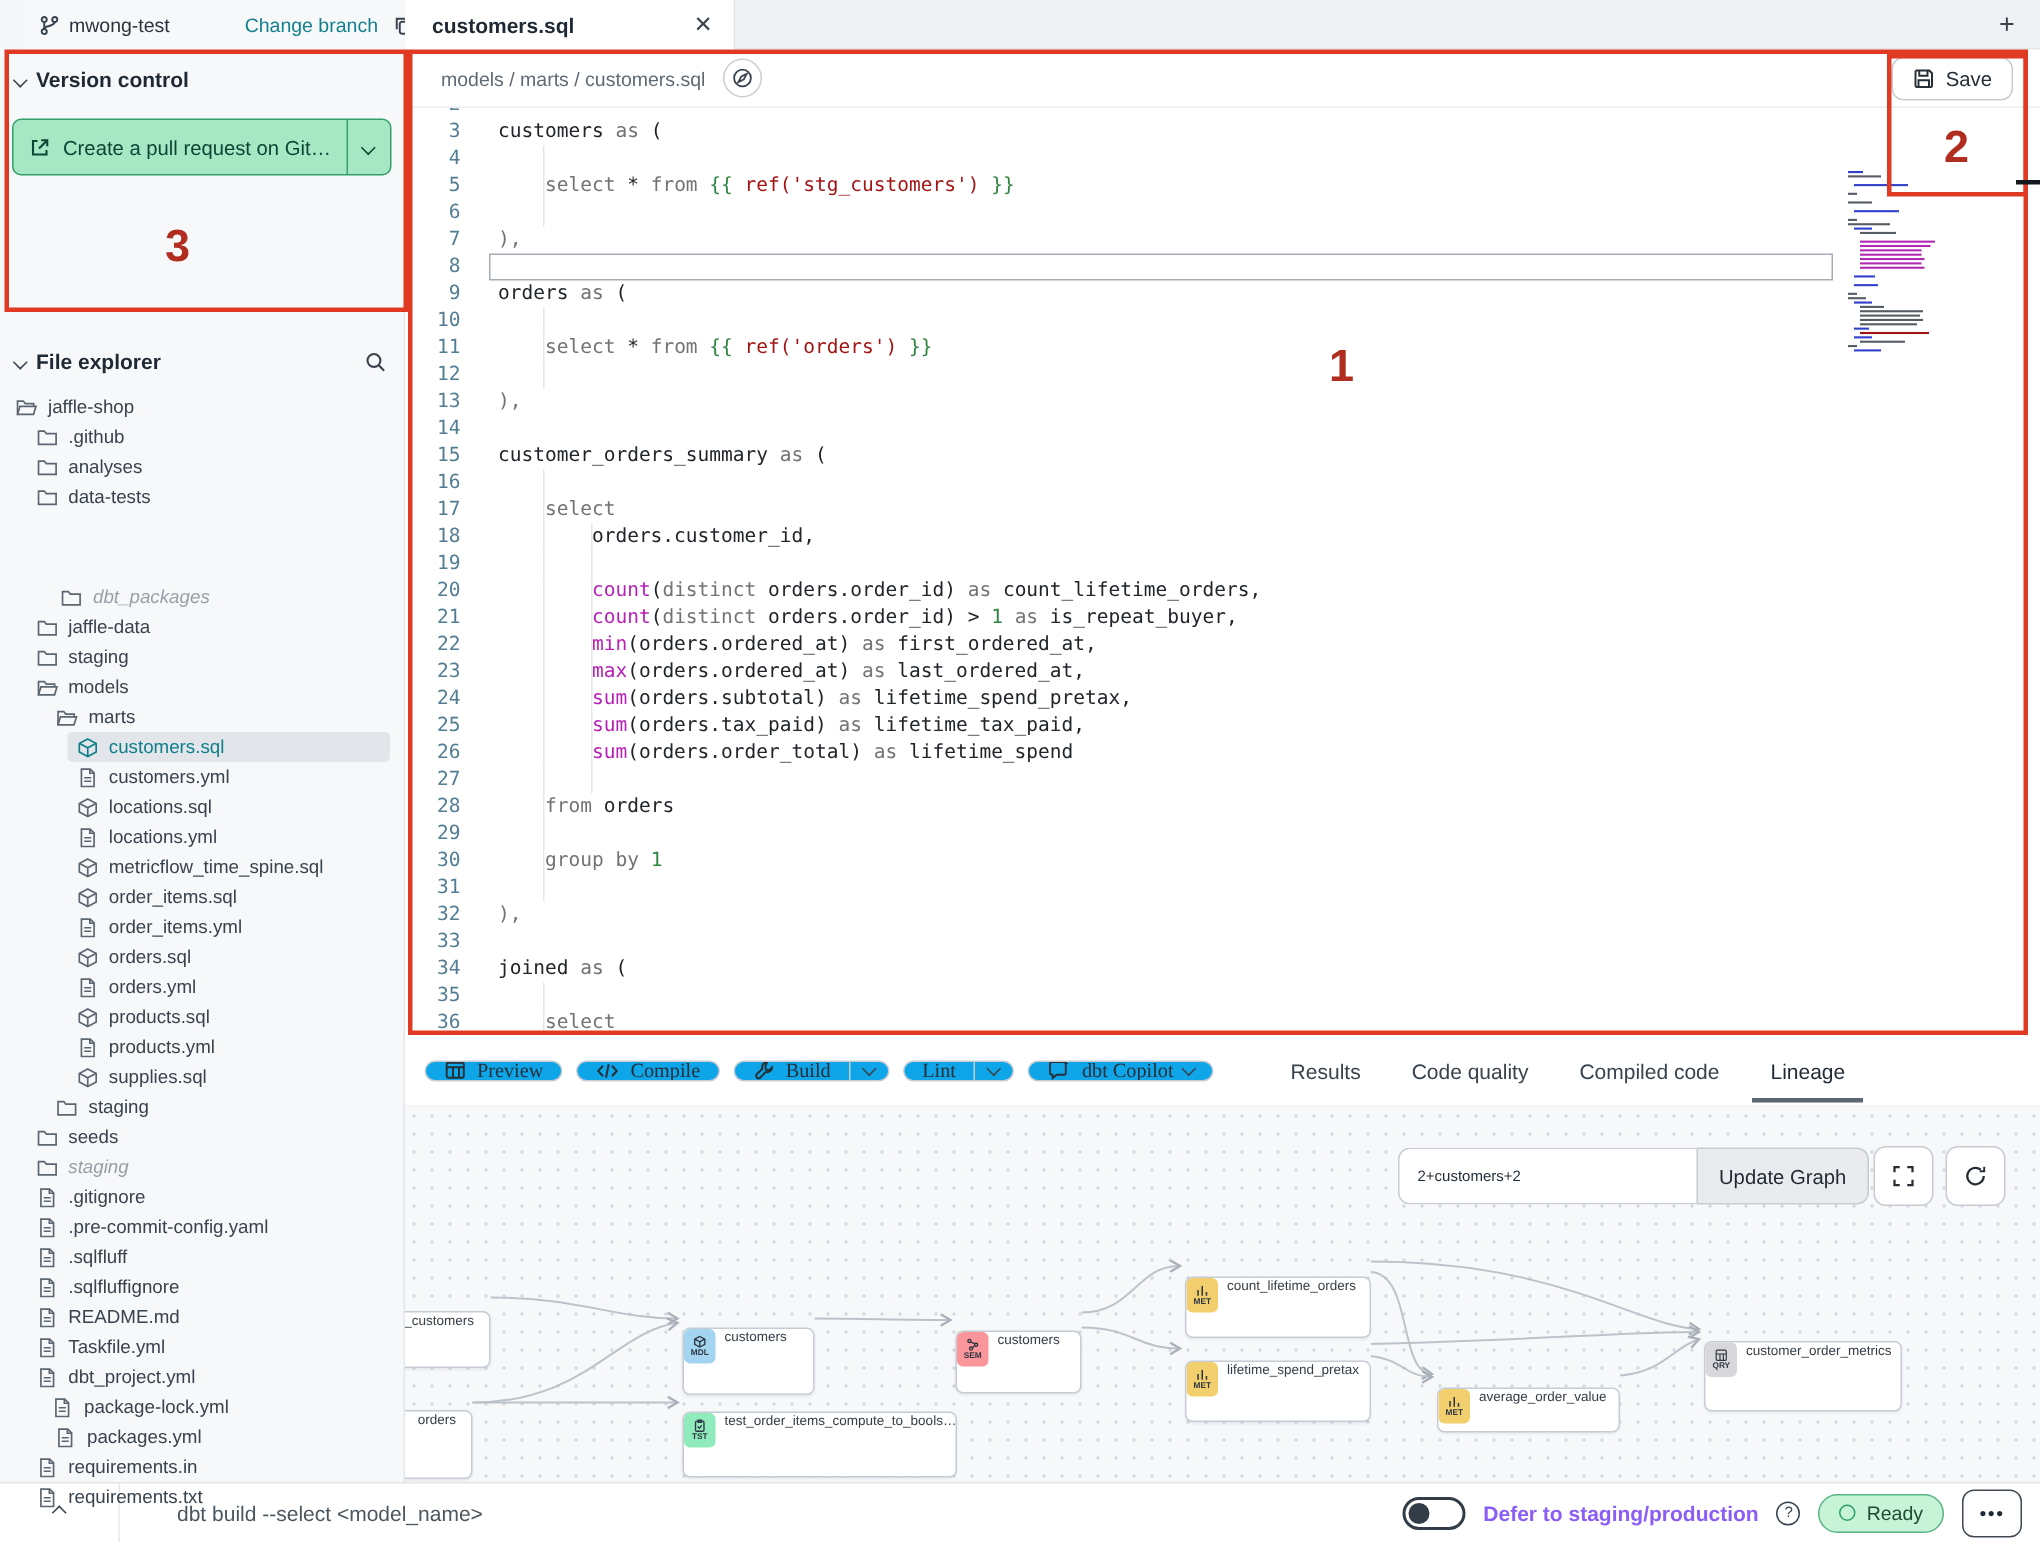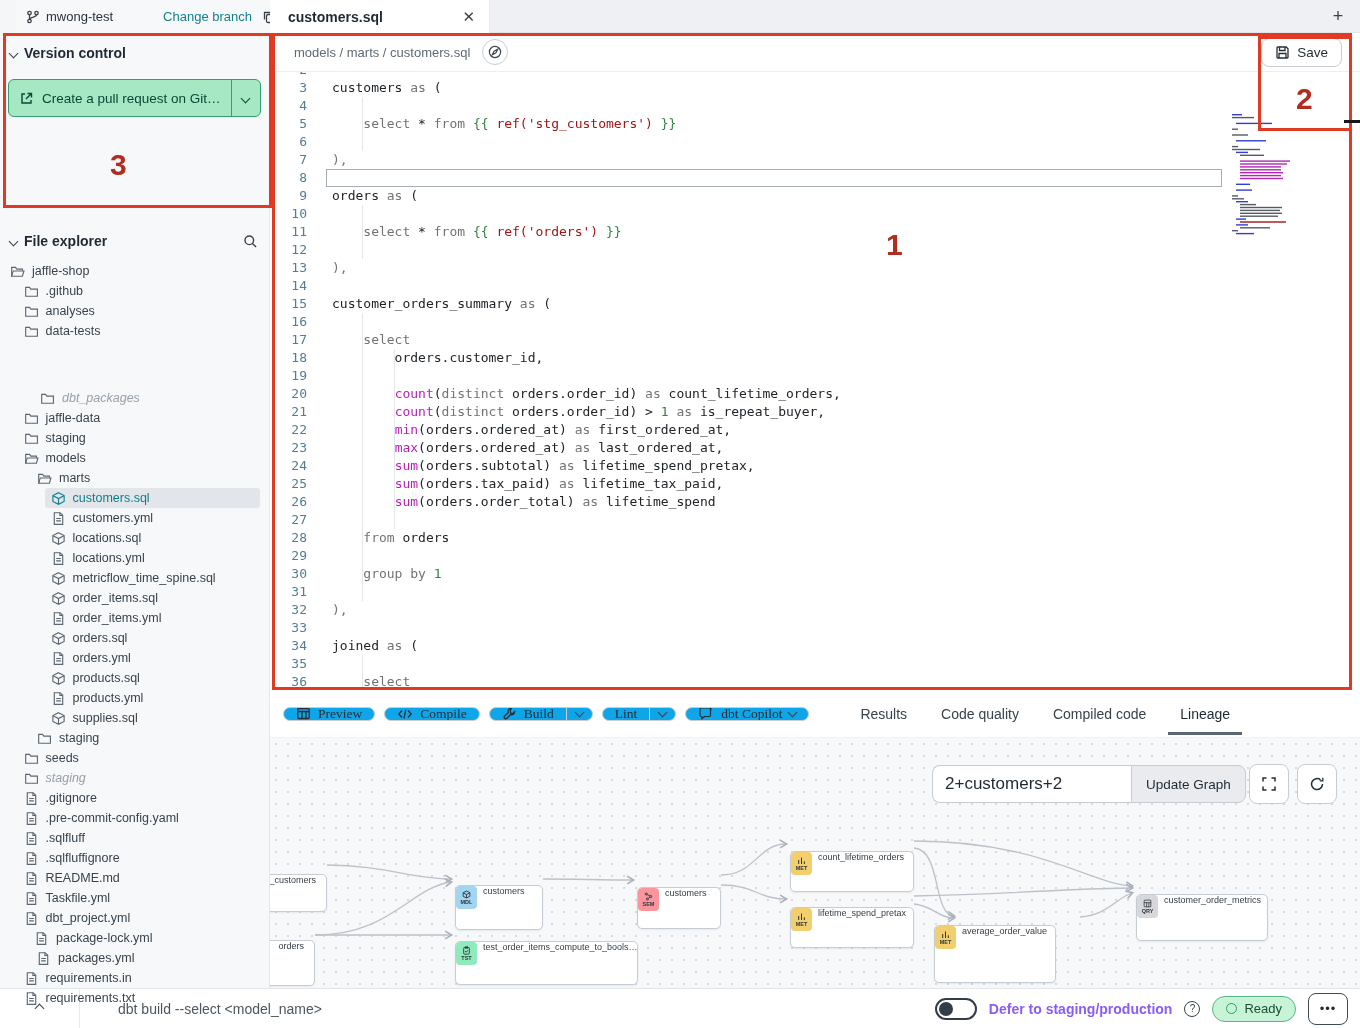--- a/index.html
+++ b/index.html
@@ -63,21 +63,21 @@
   .tbtn .chev { border-color:#39434d; margin-top:-3px; }
   #panel-tabs { display:flex; gap:34px; margin-left:42px; height:100%; align-items:center; }
   .ptab { position:relative; font-size:14px; color:#38424c; height:100%; display:flex; align-items:center; cursor:pointer; }
   .ptab.active { color:#1f2933; }
   .ptab.active::after { content:""; position:absolute; left:-12px; right:-12px; bottom:2px; height:3px; background:#5d6771; }
 
   
   #lineage { position:absolute; left:270px; top:738px; width:1090px; height:250px; overflow:hidden;
     background-color:#f7f8fa; background-image:radial-gradient(circle, #d7dbe0 1px, transparent 1.2px); background-size:12px 12px; }
   #lin-controls { position:absolute; left:662px; top:27px; display:flex; height:38px; }
-  #lin-input { width:199px; height:38px; border:1px solid #c7ccd2; border-right:none; border-radius:8px 0 0 8px; padding:0 12px; font-size:17px; color:#1f2933; background:#fff; outline:none; font-family:"Liberation Sans", sans-serif; }
+  #lin-input { width:199px; height:38px; border:1px solid #c7ccd2; border-right:none; border-radius:8px 0 0 8px; padding:0 12px; font-size:10px; color:#1f2933; background:#fff; outline:none; font-family:"Liberation Sans", sans-serif; }
   #lin-update { height:38px; padding:0 14px; border:1px solid #c7ccd2; border-radius:0 8px 8px 0; background:#e9ebee; font-size:13.5px; color:#1f2933; cursor:pointer; font-family:"Liberation Sans", sans-serif; }
   .lin-sq { position:absolute; top:26px; width:40px; height:40px; border:1px solid #c7ccd2; border-radius:8px; background:#fff; display:flex; align-items:center; justify-content:center; cursor:pointer; }
   #lin-full { left:979px; } #lin-refresh { left:1027px; }
   .node { position:absolute; background:#fff; border:1px solid #c6ccd3; border-radius:5px; box-shadow:0 1px 2px rgba(20,30,40,.07); display:flex; align-items:flex-start; padding:0 0; gap:6px; overflow:hidden;margin-top:28px; }
   .node .nlabel { font-size:9px; color:#343d46; white-space:nowrap; }
   .node.clip { justify-content:flex-end; padding-right:10px; }
   .badge { width:21px; height:23px; border-radius:4px; flex:0 0 auto; display:flex; flex-direction:column; align-items:center; justify-content:center; gap:1px; }
   .badge .bico { line-height:1; }
   .badge .btxt { font-size:5.5px; font-weight:bold; color:#2d3640; line-height:1; }
 
@@ -804,21 +804,21 @@
           <span class="badge" style="background: rgb(242, 207, 108);">
             <span class="bico">
               <svg width="9" height="9" viewBox="0 0 16 16" fill="none" stroke="#2d3640" stroke-width="1.8">
                 <path d="M3 14V7M8 14V2.5M13 14V9.5"></path>
               </svg>
             </span>
             <span class="btxt">MET</span>
           </span>
           <span class="nlabel">lifetime_spend_pretax</span>
         </div>
-        <div class="node" style="left: 664px; top: 159px; width: 122px; height: 58px;">
+        <div class="node" style="left: 688px; top: 159px; width: 122px; height: 30px;">
           <span class="badge" style="background: rgb(242, 207, 108);">
             <span class="bico">
               <svg width="9" height="9" viewBox="0 0 16 16" fill="none" stroke="#2d3640" stroke-width="1.8">
                 <path d="M3 14V7M8 14V2.5M13 14V9.5"></path>
               </svg>
             </span>
             <span class="btxt">MET</span>
           </span>
           <span class="nlabel">average_order_value</span>
         </div>

